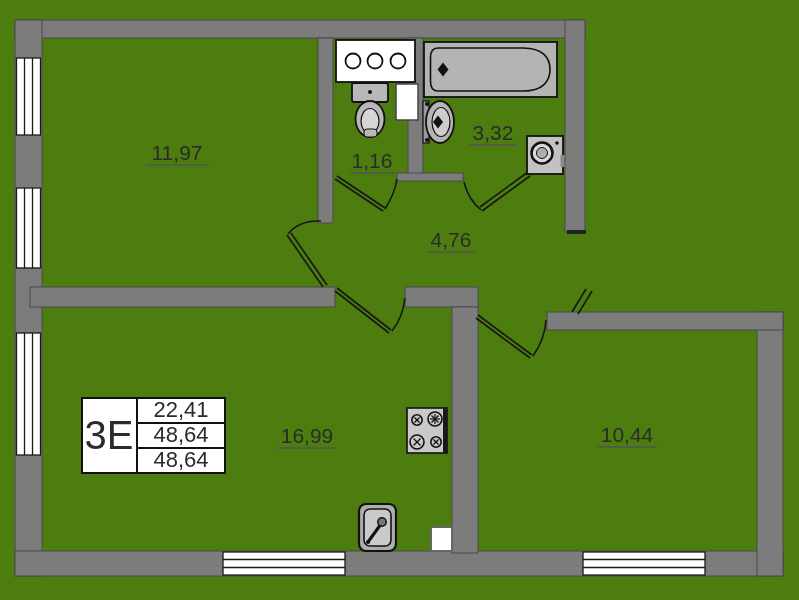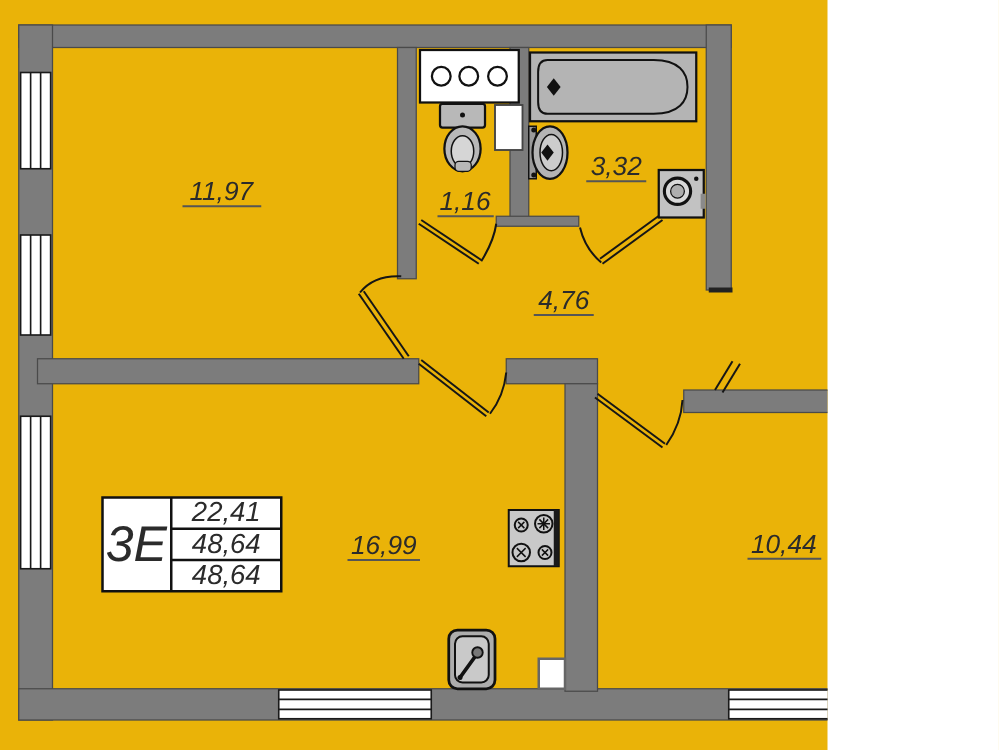--- a/index.html
+++ b/index.html
@@ -1,17 +1,17 @@
 <!DOCTYPE html>
 <html><head>
 <meta charset="utf-8">
 <style>
   html,body{margin:0;padding:0;background:#fff;}
-  .stage{position:relative;width:662px;height:600px;background:#eab308;overflow:hidden;
-         font-family:"Liberation Sans",sans-serif;font-style:italic;}
+  .stage{position:relative;width:799px;height:600px;background:#4d7c0f;overflow:hidden;
+         font-family:"Liberation Sans",sans-serif;}
   svg{display:block;}
   text{font-family:"Liberation Sans","DejaVu Sans",sans-serif;fill:#2b2b2b;}
   .area-label{font-size:21px;}
   .unit-label{font-size:40px;}
   .table-num{font-size:22px;}
 </style>
 </head>
 <body>
 
 <div class="stage">

